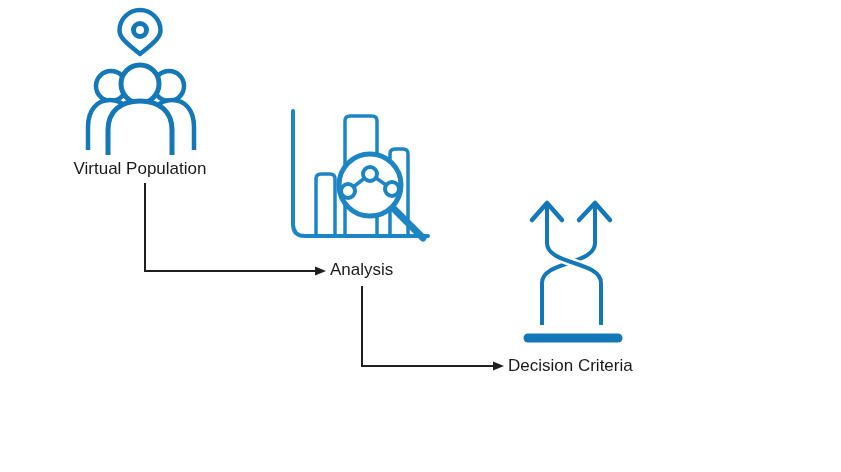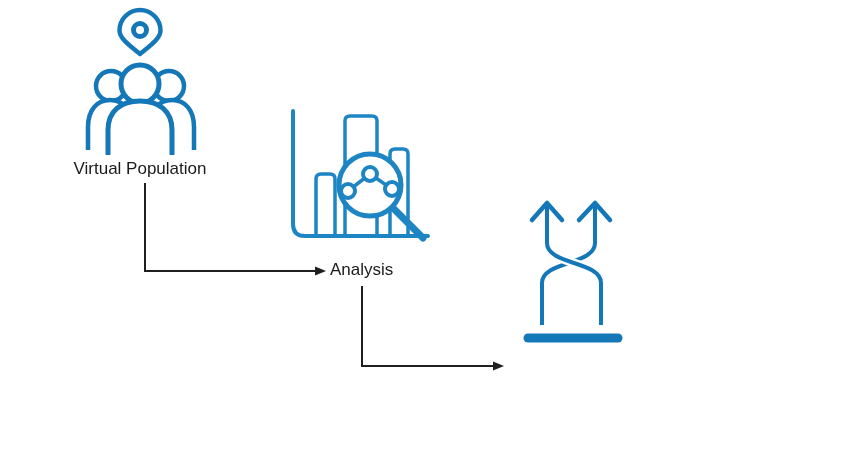--- a/index.html
+++ b/index.html
@@ -99,14 +99,15 @@
     <path class="ib" stroke-width="4.5" stroke-linecap="round" stroke-linejoin="round" d="M17 30 L32 13 L47 30"></path>
     <path class="ib" stroke-width="4.5" stroke-linecap="round" stroke-linejoin="round" d="M64 30 L80 13 L95 30"></path>
 
     <path class="ib" stroke-width="9" stroke-linecap="round" d="M13 148 H103"></path>
   </svg>
 
   <div class="node-label label-center abs" style="left:40px; top:159px; width:200px;">Virtual Population</div>
 
   <div class="node-label abs" style="left:330px; top:260px;">Analysis</div>
 
+  <div class="node-label abs" style="left:508px; top:356px;">Decision Criteria</div>
 
 </div>
 
 </body></html>

